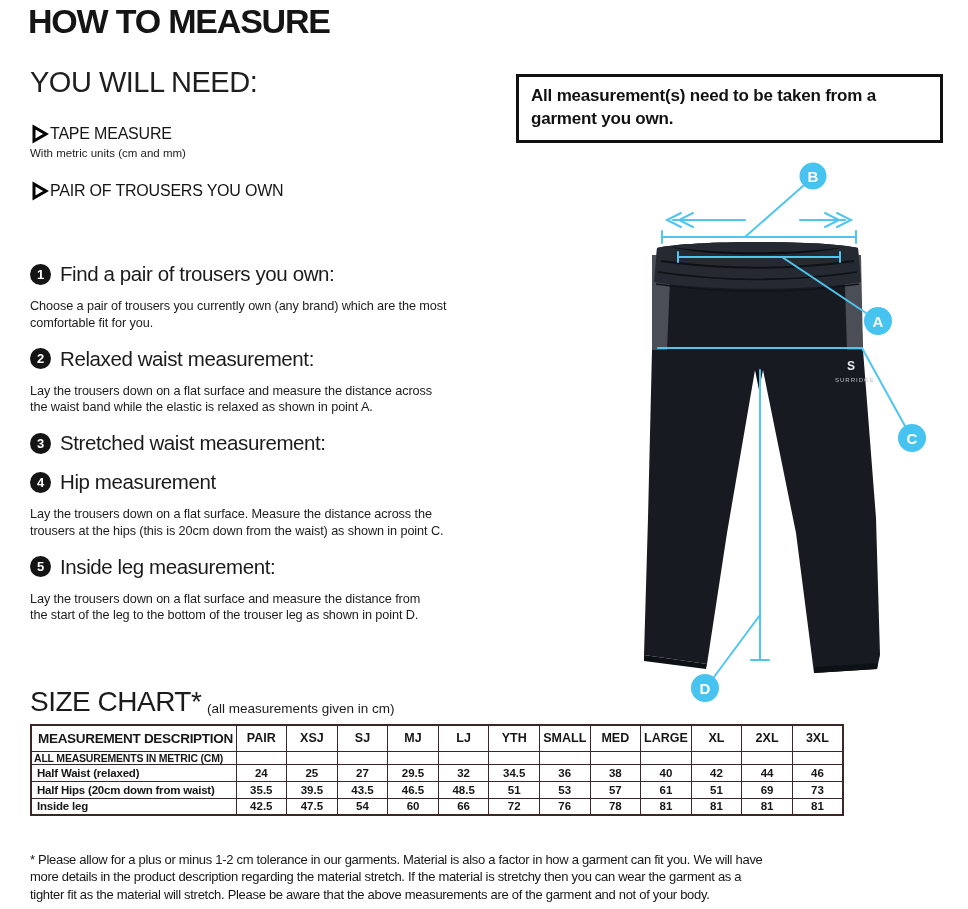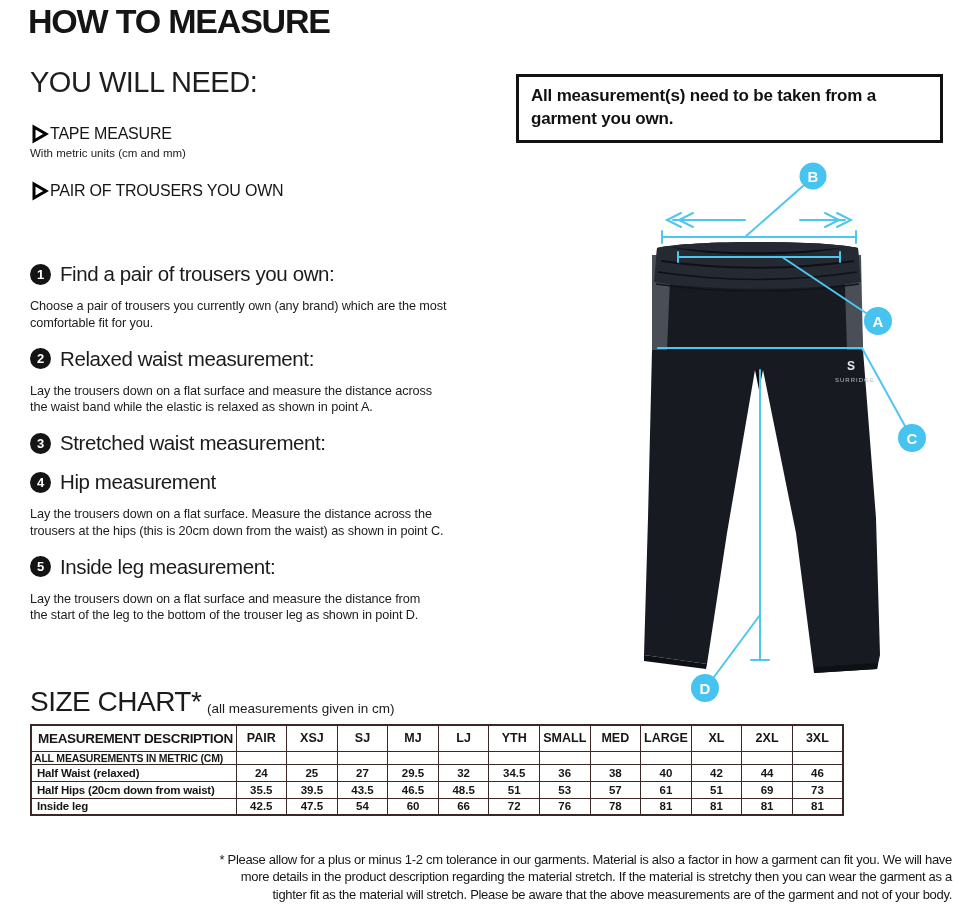--- a/index.html
+++ b/index.html
@@ -67,21 +67,21 @@
   }
   table.size-chart th.desc { text-align:left; padding-left:6px; font-size:13.5px; letter-spacing:-0.3px; }
   table.size-chart td {
     font-size:11.5px; font-weight:700; text-align:center; padding:1px 2px; height:17px;
   }
   table.size-chart td.rowlabel { text-align:left; padding-left:5px; letter-spacing:-0.2px; }
   table.size-chart tr.metric td { font-size:10.5px; height:13px; padding:0 2px; letter-spacing:-0.2px;margin-left:28px; }
 
   .footnote {
     left:30px; top:851px; width:922px; font-size:13px; line-height:1.34;
-    letter-spacing:-0.3px; white-space:pre-line; color:#171717;text-align:right;
+    letter-spacing:-0.3px; white-space:pre-line; color:#171717;
   }
 </style>
 </head>
 <body>
 
 <div class="page">
 
   <div class="abs main-title">HOW TO MEASURE</div>
 
   <div class="abs need-heading">YOU WILL NEED:</div>

